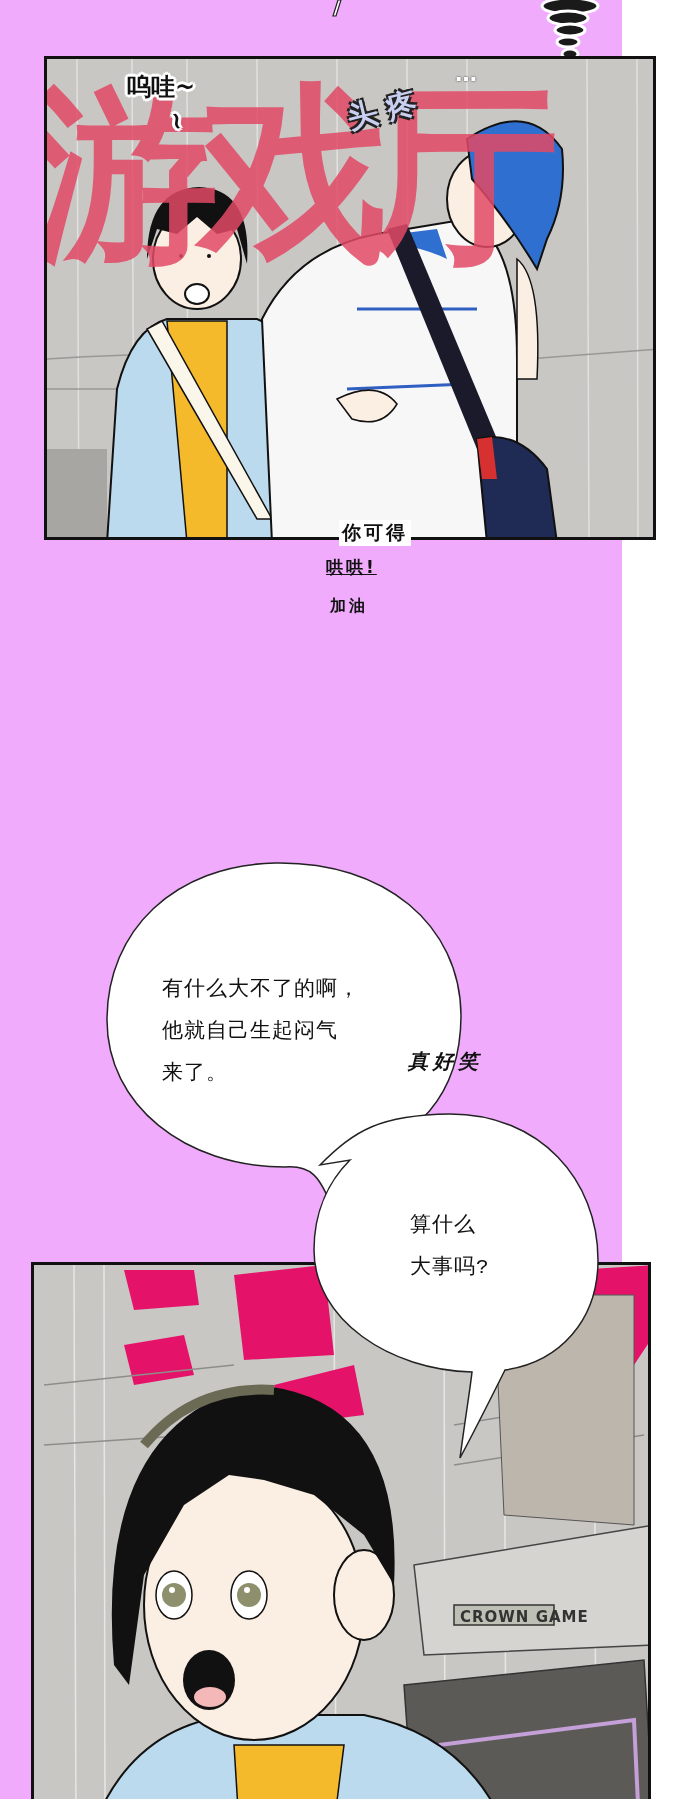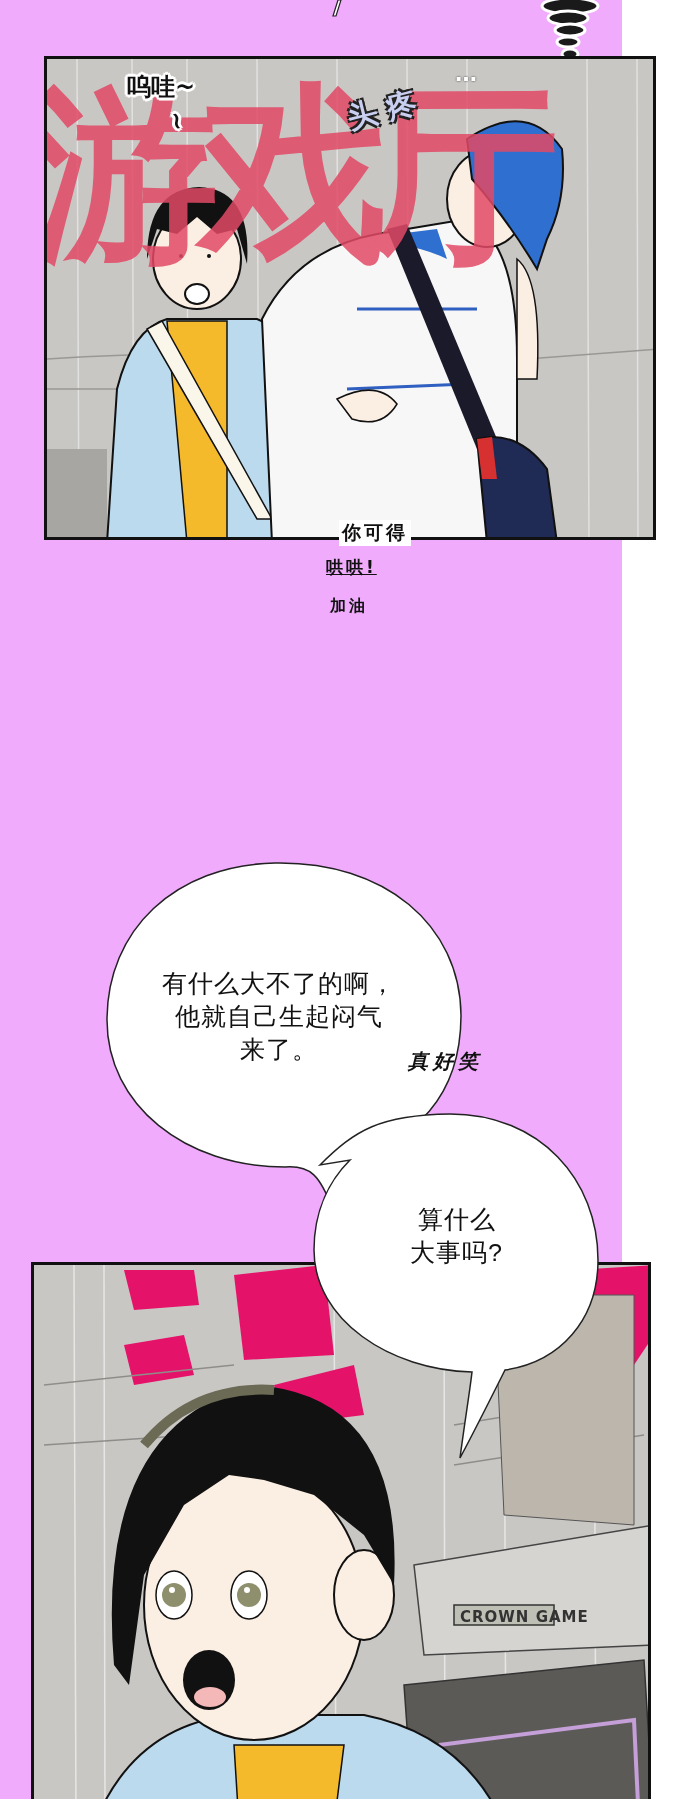--- a/index.html
+++ b/index.html
@@ -6,21 +6,21 @@
   body { width: 690px; height: 1799px; position: relative; overflow: hidden; font-family: "DejaVu Sans", sans-serif; }
   .page { position: absolute; left: 0; top: 0; width: 622px; height: 1799px; background: #f0abfc; }
 
   .panel { position: absolute; border: 3px solid #111; overflow: hidden; box-sizing: border-box; background: #c9c7c4; }
   .panel svg { position: absolute; left: 0; top: 0; }
 
   .sfx { position: absolute; font-family: "DejaVu Sans", sans-serif; font-weight: bold; color: #111; white-space: nowrap; }
   .sfx.outline { text-shadow: -2px -2px 0 #fff, 2px -2px 0 #fff, -2px 2px 0 #fff, 2px 2px 0 #fff, 0 3px 0 #fff, 0 -3px 0 #fff, 3px 0 0 #fff, -3px 0 0 #fff; }
   .sfx.lav { color: #c8cff0; text-shadow: -2px -2px 0 #222, 2px -2px 0 #222, -2px 2px 0 #222, 2px 2px 0 #222; }
 
-  .bubble-text { position: absolute; font-family: "DejaVu Sans", sans-serif; font-size: 25px; line-height: 33px; color: #111; white-space: pre-line; letter-spacing: 1px; text-align: center; }
+  .bubble-text { position: absolute; font-family: "DejaVu Sans", sans-serif; font-size: 21px; line-height: 42px; color: #111; white-space: pre-line; letter-spacing: 1px; }
   .hand { position: absolute; font-family: "DejaVu Sans", sans-serif; font-weight: bold; font-size: 19px; color: #111; letter-spacing: 3px; }
   .signage { position: absolute; font-family: "DejaVu Sans", sans-serif; font-weight: bold; color: #e24a66; opacity: 0.95; }
 </style>
 </head>
 <body>
 
 <div class="page">
 
   <svg width="690" height="80" style="position:absolute;left:0;top:0">
     <path d="M338 0 L333 16 L336 16 L341 0 Z" fill="#fff" stroke="#222" stroke-width="1.2"></path>

